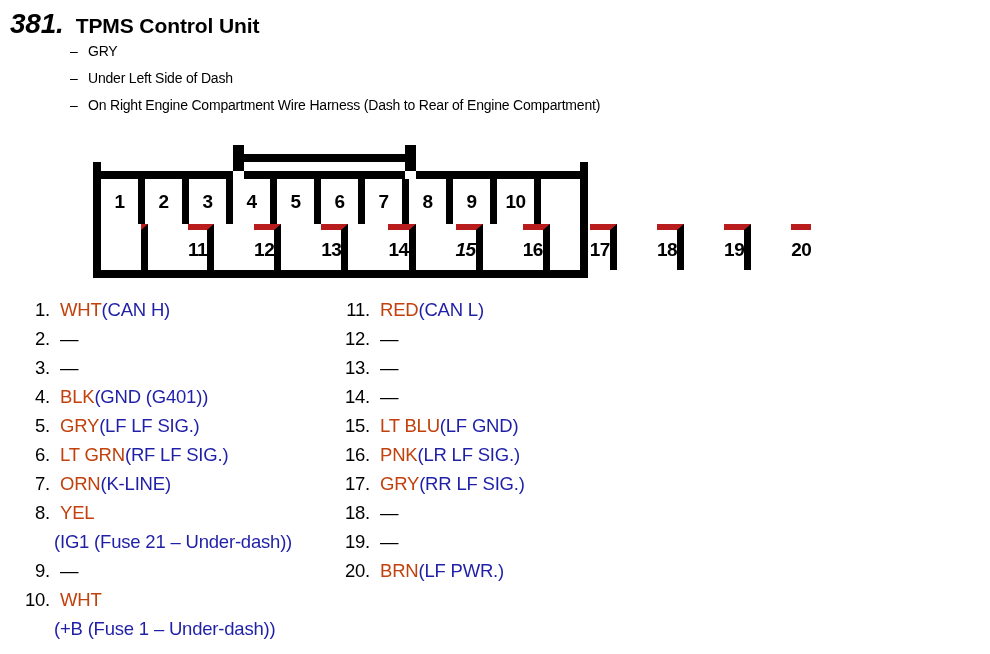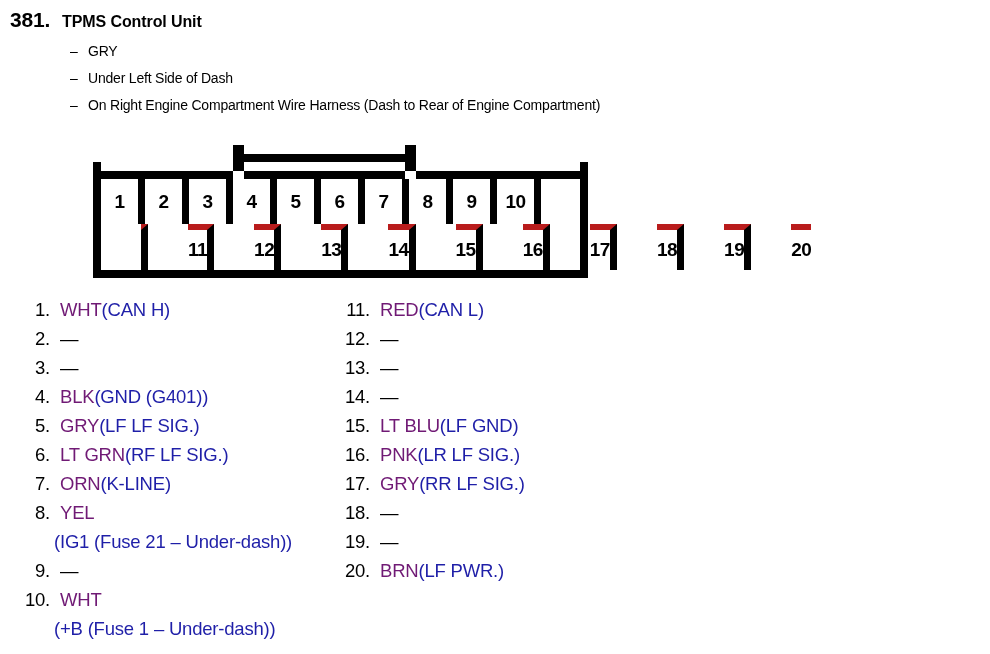--- a/index.html
+++ b/index.html
@@ -25,26 +25,27 @@
   }
   .title-row {
     position: absolute;
     left: 10px;
     top: 8px;
     display: flex;
     align-items: baseline;
     white-space: nowrap;
   }
   .title-num {
-    font-size: 21px;
+    font-size: 28px;
     font-weight: bold;
     letter-spacing: -0.2px;
+    font-style: italic;
   }
   .title-text {
-    font-size: 16px;
+    font-size: 21px;
     font-weight: bold;
     margin-left: 12px;
     letter-spacing: -0.1px;
   }
   .bullet-line {
     position: absolute;
     left: 70px;
     font-size: 14px;
     white-space: nowrap;
     letter-spacing: -0.2px;
@@ -176,21 +177,21 @@
     display: inline-block;
     width: 32px;
     text-align: right;
     flex: 0 0 32px;
   }
   .col-right .pin-num { width: 38px; flex: 0 0 38px; }
   .pin-body {
     margin-left: 10px;
   }
   .wire {
-    color: #701a75;
+    color: #c2410c;
   }
   .func {
     color: #1f1fa8;
   }
   .pin-sub {
     height: 29px;
     color: #1f1fa8;
     margin-left: 36px;
     display: flex;
     align-items: baseline;
@@ -250,21 +251,21 @@
       <div class="cell" style="width:44px;">10</div>
       <div class="cell blank" style="width:39px;"></div>
     </div>
 
     <div class="row row-bottom">
       <div class="cell spacer" style="width:23px;"></div>
       <div class="cell" style="width:44px;">11</div>
       <div class="cell" style="width:40px;">12</div>
       <div class="cell" style="width:44px;">13</div>
       <div class="cell" style="width:44px;text-align:right;">14</div>
-      <div class="cell" style="width:56px;">15</div>
+      <div class="cell" style="width:56px;font-style:italic;">15</div>
       <div class="cell" style="width:64px;">16</div>
       <div class="cell" style="width:44px;">17</div>
       <div class="cell" style="width:44px;">18</div>
       <div class="cell" style="width:44px;">19</div>
       <div class="cell last" style="width:46px;">20</div>
     </div>
   </div>
 </div>
 
 <div class="pinlist col-left">

